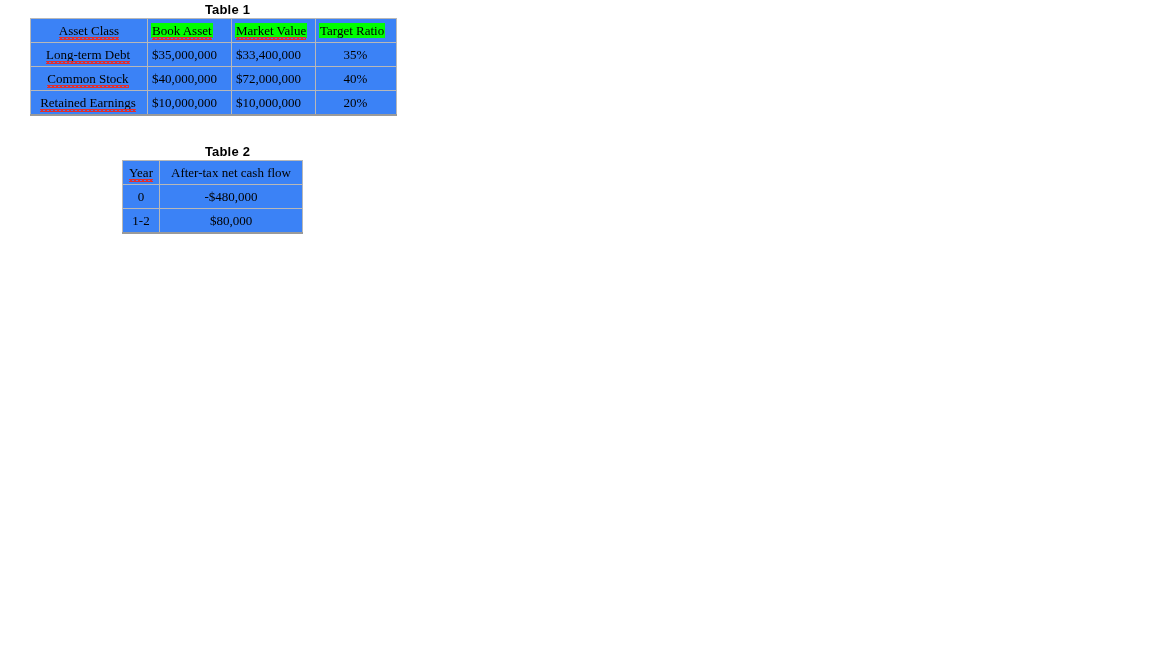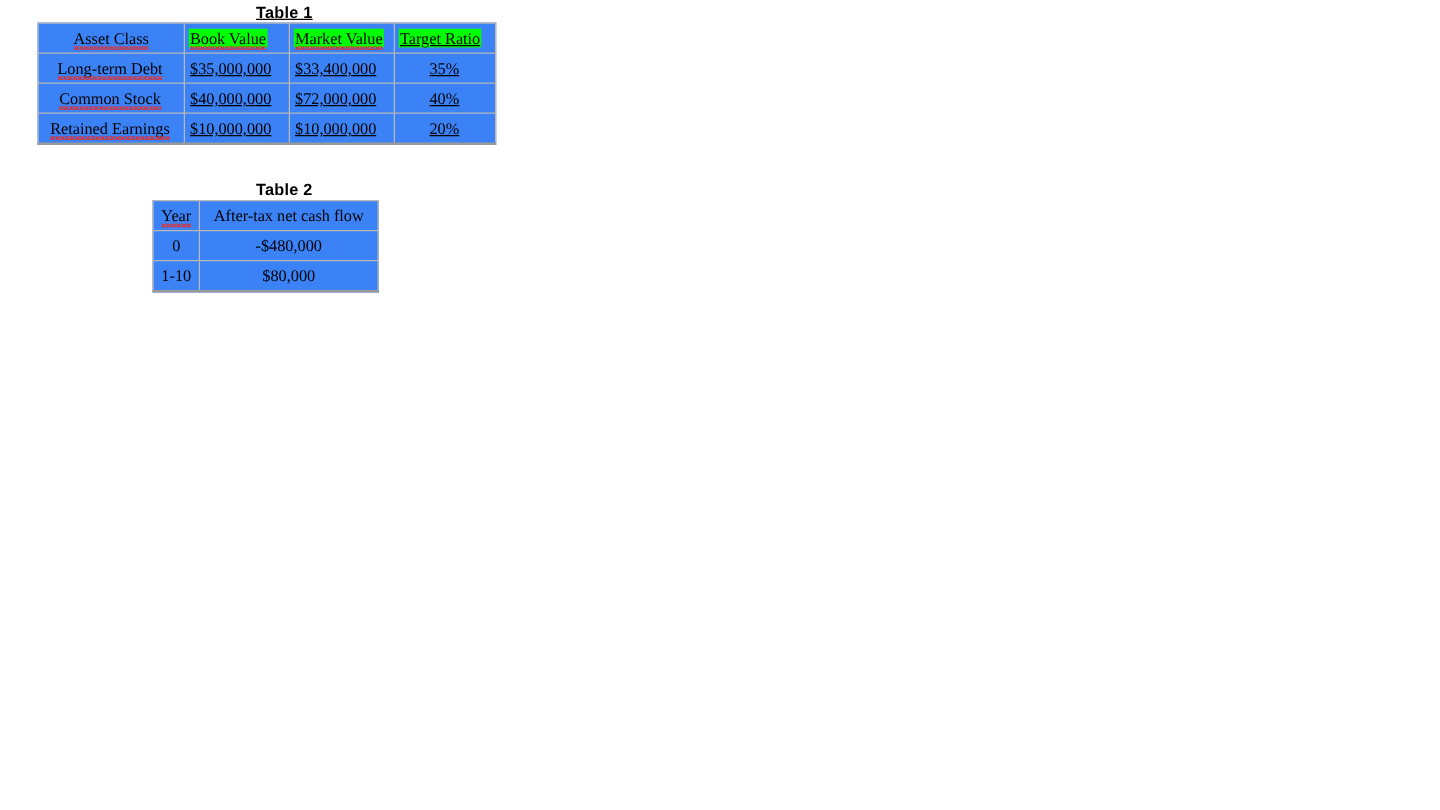--- a/index.html
+++ b/index.html
@@ -17,21 +17,21 @@
   }
 
   .page {
     position: relative;
     width: 1152px;
     height: 648px;
   }
 
   
   .section { position: absolute; }
-  #section-table-1 { left: 0px;  top: 2px;  width: 424px; text-decoration: underline; }
+  #section-table-1 { left: 0px;  top: 2px;  width: 424px; }
   #section-table-2 { left: 0px;  top: 144px; width: 424px; }
 
   
   .table-caption {
     font-family: "Liberation Sans", "DejaVu Sans", sans-serif;
     font-weight: bold;
     font-size: 13px;
     letter-spacing: 0.2px;
     text-align: center;
     line-height: 16px;
@@ -122,21 +122,21 @@
         <col class="c-book">
         <col class="c-market">
         <col class="c-target">
       </colgroup>
       <tbody>
         <tr>
           <td class="hdr-asset">
             <span class="sp">Asset Class</span>
           </td>
           <td class="hdr-green">
-            <span class="hl"><span class="sp">Book Value</span></span>
+            <span class="hl"><span class="sp">Book Asset</span></span>
           </td>
           <td class="hdr-green">
             <span class="hl"><span class="sp">Market Value</span></span>
           </td>
           <td class="hdr-green">
             <span class="hl"><span>Target Ratio</span></span>
           </td>
         </tr>
 
         <tr>
@@ -186,21 +186,21 @@
           </td>
           <td>After-tax net cash flow</td>
         </tr>
 
         <tr>
           <td>0</td>
           <td>-$480,000</td>
         </tr>
 
         <tr>
-          <td>1-10</td>
+          <td>1-2</td>
           <td>$80,000</td>
         </tr>
 
       </tbody>
     </table>
   </section>
 
 </div>
 
 </body></html>

